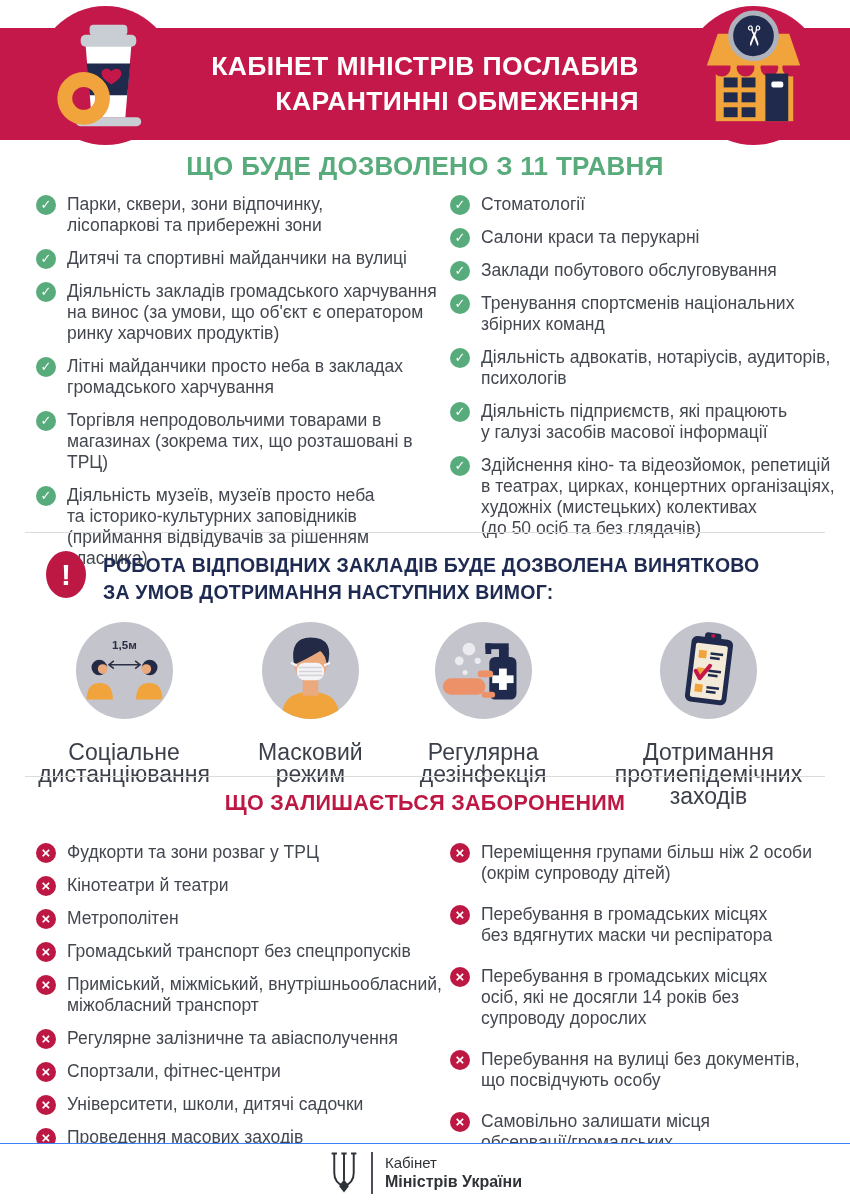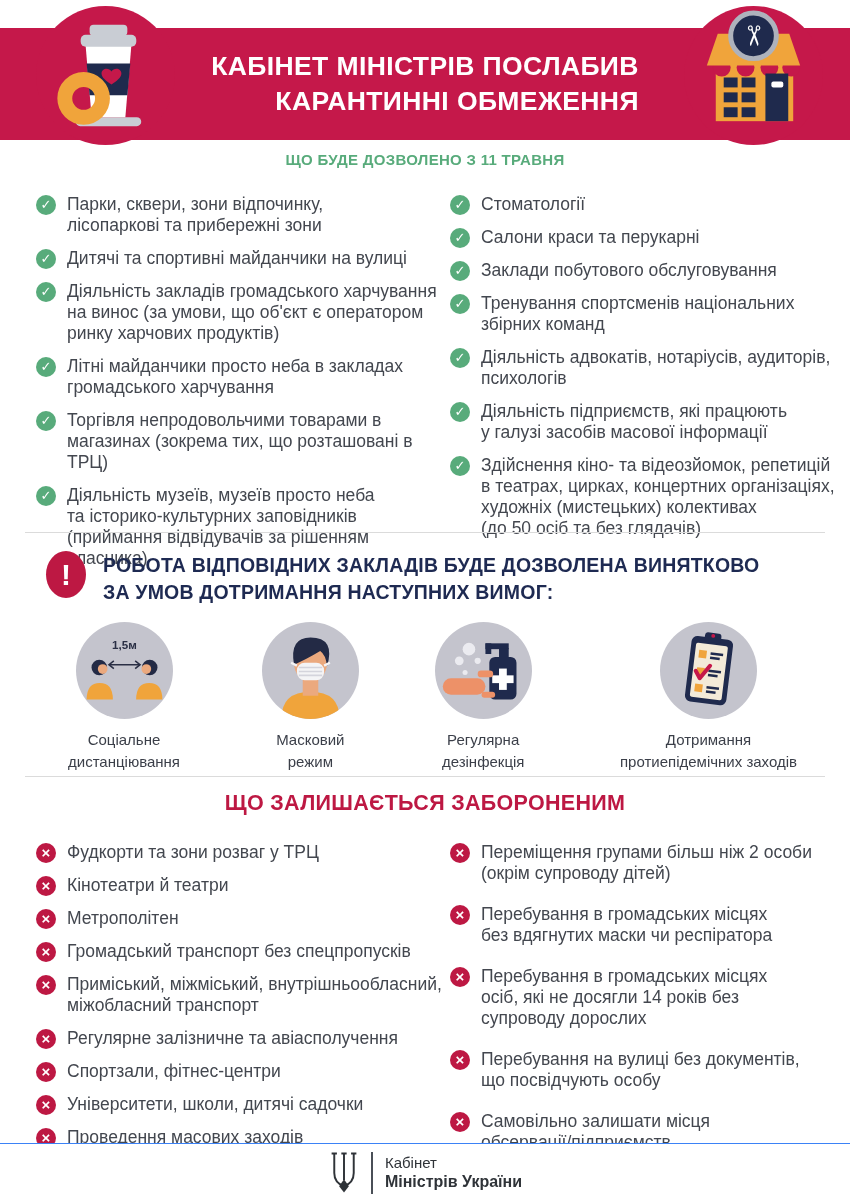--- a/index.html
+++ b/index.html
@@ -25,21 +25,21 @@
   .banner-circle svg{width:100%;height:100%;display:block;}
   .banner-title{
     position:absolute;top:28px;left:180px;right:180px;height:112px;
     display:flex;align-items:center;justify-content:center;text-align:right;
     color:#fff;font-weight:bold;font-size:26.5px;line-height:1.32;
     white-space:pre-line;letter-spacing:.4px;
   }
   
   .allowed-heading{
     position:absolute;top:151px;left:0;width:100%;text-align:center;
-    color:var(--green);font-size:15px;font-weight:bold;letter-spacing:.3px;
+    color:var(--green);font-size:26px;font-weight:bold;letter-spacing:.3px;
   }
   .prohibited-heading{
     position:absolute;top:791px;left:0;width:100%;text-align:center;
     color:var(--crimson);font-size:21.5px;font-weight:bold;letter-spacing:.3px;
   }
   
   .list{position:absolute;left:36px;right:8px;display:flex;}
   .allowed-list{top:194px;}
   .prohibited-list{top:842px;}
   .col{width:414px;flex:0 0 414px;}
@@ -68,21 +68,21 @@
     font-size:19.5px;font-weight:bold;color:var(--navy);line-height:1.38;
     white-space:pre-line;letter-spacing:.2px;padding-top:1px;
   }
   
   .reqs{position:absolute;top:622px;left:28px;right:14px;display:flex;justify-content:space-between;}
   .req{display:flex;flex-direction:column;align-items:center;}
   .req.w1{width:192px;} .req.w2{width:150px;} .req.w3{width:165px;} .req.w4{width:255px;}
   .req-circle{width:97px;height:97px;border-radius:50%;background:var(--circle-gray);overflow:hidden;}
   .req-circle svg{width:100%;height:100%;display:block;}
   .req-label{
-    margin-top:10px;text-align:center;font-size:15px;line-height:22px;
+    margin-top:22px;text-align:center;font-size:23px;line-height:22px;
     color:#3B3F49;white-space:pre-line;
   }
   
   .footer{
     position:absolute;top:1143px;left:0;width:100%;height:59px;
     border-top:1px solid #3b82f6;display:flex;align-items:center;justify-content:center;background:#fff;
   }
   .footer-inner{display:flex;align-items:center;}
   .trident{width:32px;height:46px;margin-right:11px;}
   .logo-sep{width:2px;height:42px;background:#4A4F57;margin-right:12px;}
@@ -360,21 +360,21 @@
 супроводу дорослих</span>
       </div>
     <div class="item" style="margin-bottom:20px">
         <span class="bullet cross">×</span>
         <span class="item-text">Перебування на вулиці без документів,
 що посвідчують особу</span>
       </div>
     <div class="item">
         <span class="bullet cross">×</span>
         <span class="item-text">Самовільно залишати місця
-обсервації/підприємств</span>
+обсервації/громадських</span>
       </div>
   </div>
 </div>
 
 <div class="footer">
   <div class="footer-inner">
     <svg class="trident" viewBox="0 0 36 52">
       <g stroke="#2F3338" stroke-width="2.2" fill="none">
         <path d="M18 4 V34"></path>
         <path d="M7 4 V26 Q7 37 18 41"></path>

